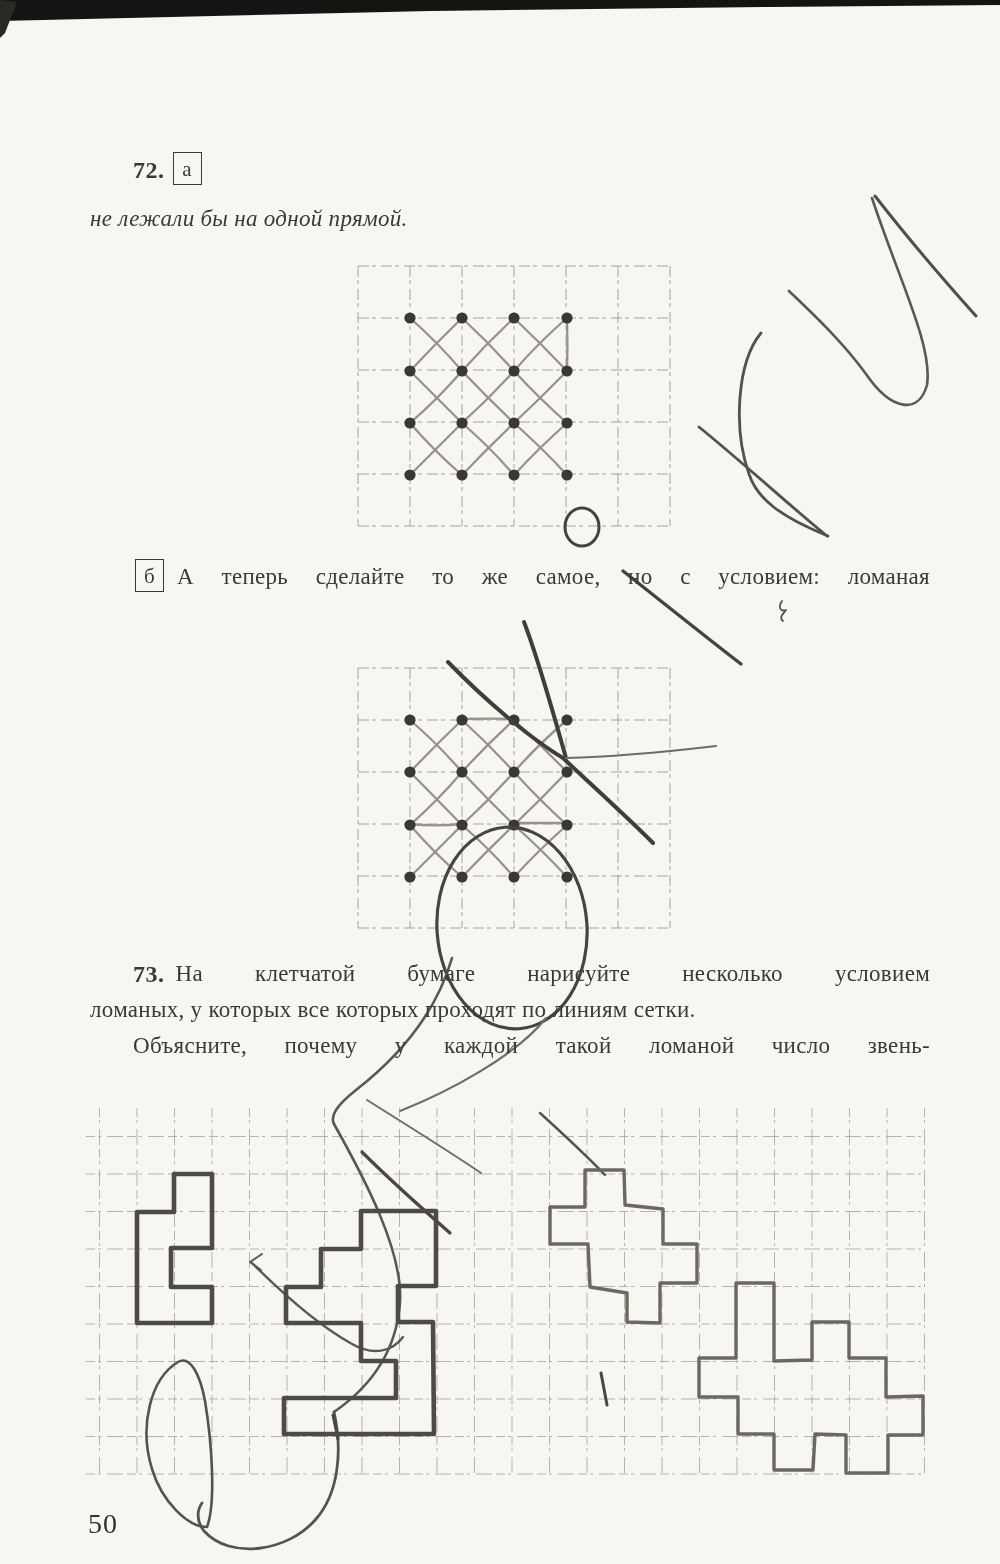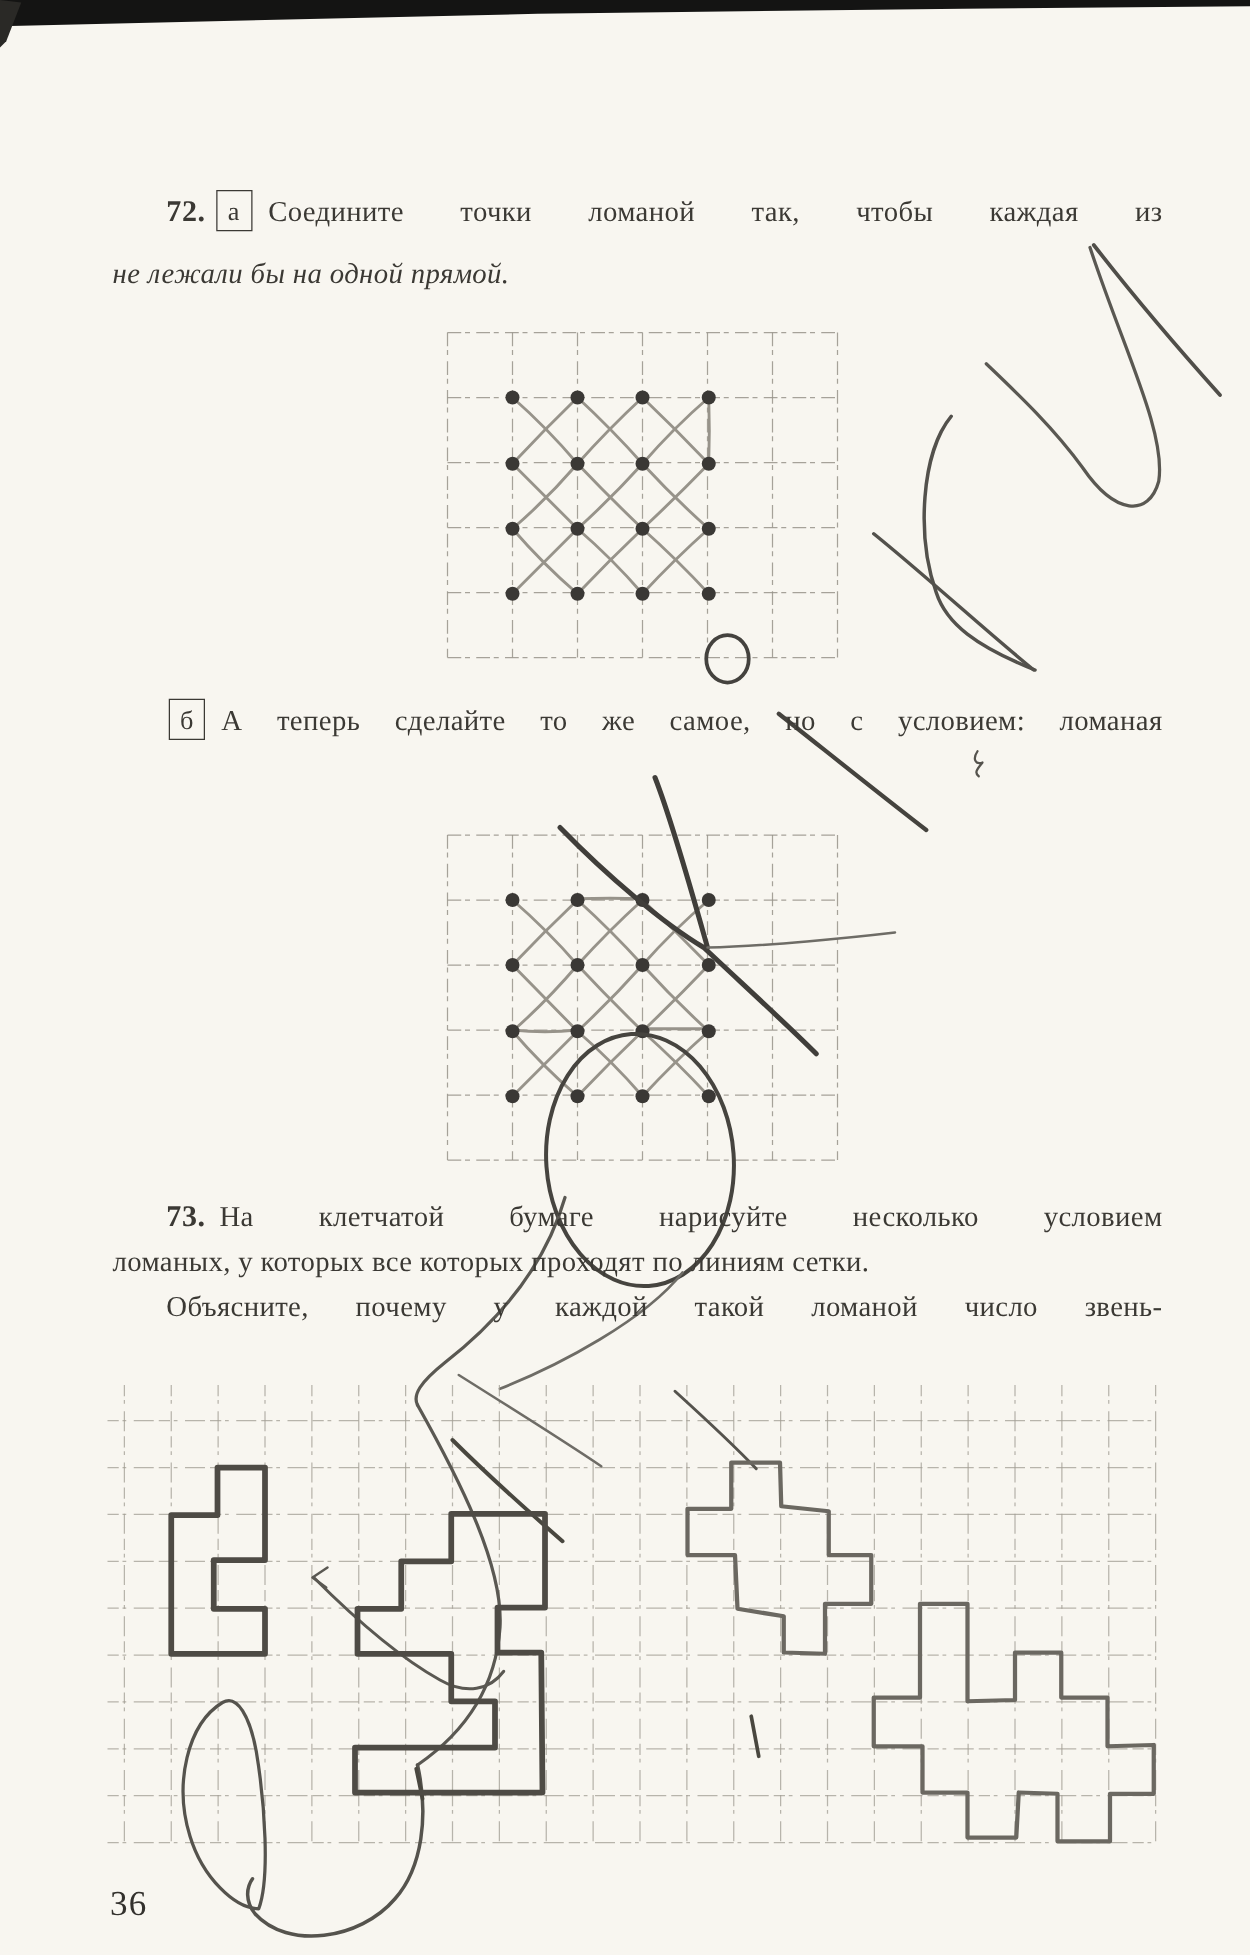--- a/index.html
+++ b/index.html
@@ -237,33 +237,32 @@
         <path d="M585,1170 L624,1170 L625,1205 L663,1209 L663,1244 L697,1244 L697,1283 L660,1283 L660,1323 L627,1322 L627,1293 L590,1287 L588,1244 L550,1244 L550,1207 L585,1207 Z" fill="none" stroke-linecap="round" stroke-linejoin="round" stroke="#6b6861" stroke-width="3.4"></path>
         <path d="M736,1283 L774,1283 L774,1361 L812,1360 L812,1322 L849,1322 L849,1358 L886,1358 L886,1397 L923,1396 L923,1435 L888,1435 L888,1473 L846,1473 L846,1435 L815,1434 L813,1470 L774,1470 L774,1434 L738,1434 L738,1397 L699,1397 L699,1358 L736,1358 Z" fill="none" stroke-linecap="round" stroke-linejoin="round" stroke="#6b6861" stroke-width="3.4"></path>
       </g>
   </svg>
 
   <div class="tline tfirst" style="left:133px;top:132px;width:797px;margin-top:23px;">
     <span class="num">72.</span>
     <span class="pbox">
         <span>а</span>
       </span>
-    <span class="jtext">Соедините точки ломаной так, чтобы каждая из</span>
   </div>
   <div class="tline" style="left:90px;top:204px;width:840px;font-style:italic;">не лежали бы на одной прямой.</div>
 
   <div class="tline tfirst" style="left:127px;top:562px;width:803px;">
     <span class="pbox">
         <span>б</span>
       </span>
     <span class="jtext">А теперь сделайте то же самое, но с условием: ломаная</span>
   </div>
 
   <div class="tline tfirst" style="left:133px;top:959px;width:797px;align-items:center;">
     <span class="num">73.</span>
     <span class="jtext">На клетчатой бумаге нарисуйте несколько условием</span>
   </div>
   <div class="tline" style="left:90px;top:995px;width:840px;">ломаных, у которых все которых проходят по линиям сетки.</div>
   <div class="tline jfull" style="left:133px;top:1031px;width:797px;font-family:Liberation Serif, serif;">Объясните, почему у каждой такой ломаной число звень-</div>
 
-  <div class="pagenum" style="left:88px;top:1508px;">36</div>
+  <div class="pagenum" style="left:88px;top:1508px;">50</div>
 
 </div>
 
 </body></html>

